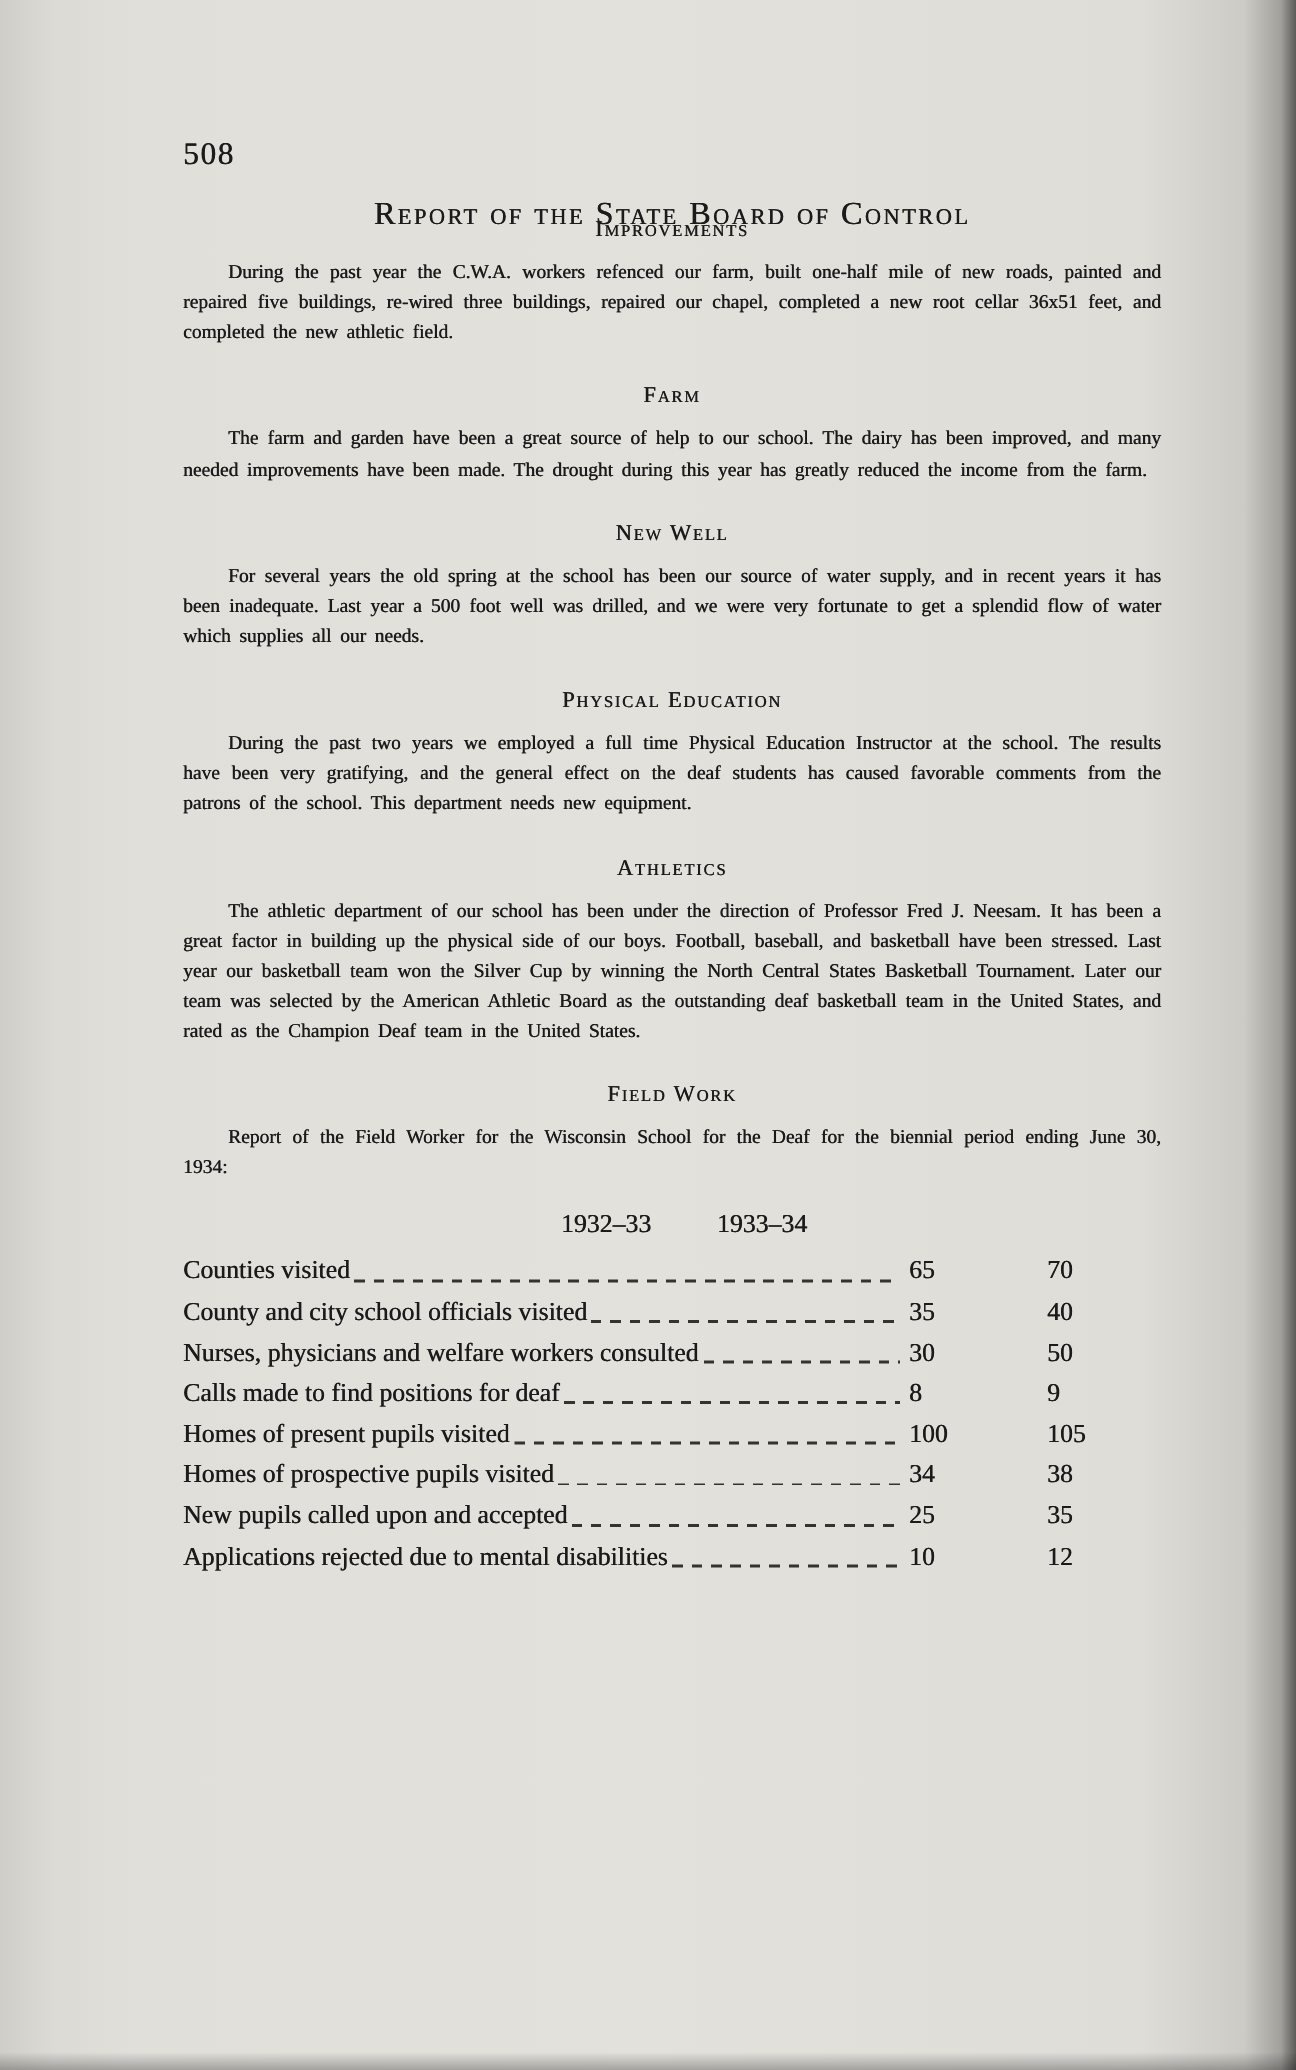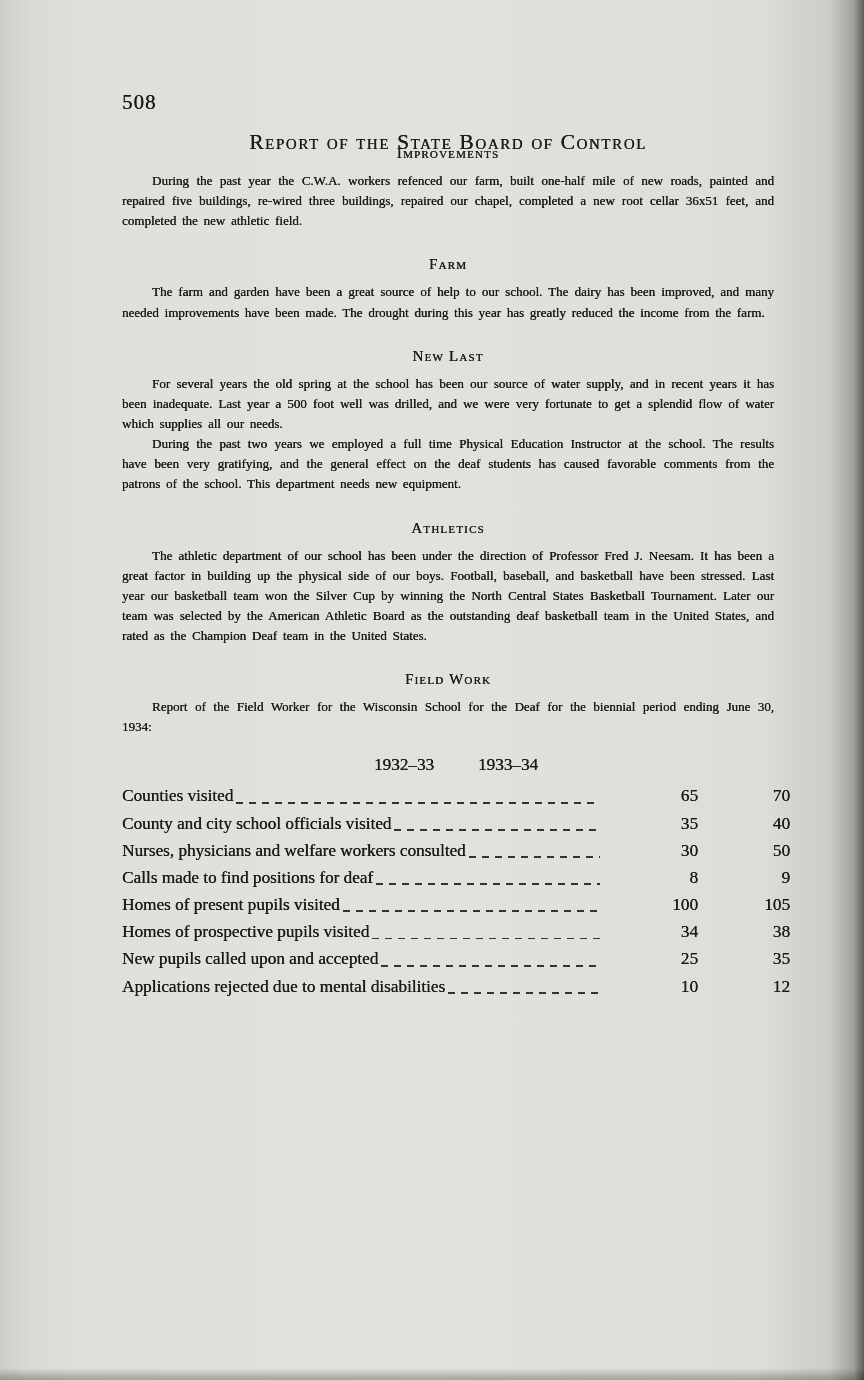--- a/index.html
+++ b/index.html
@@ -68,21 +68,21 @@
     margin-bottom: 5px; line-height: 1.5; gap: 12px;
   }
   .thead .cell { width: 92px; text-align: center; }
   .trow { display: flex; align-items: baseline; line-height: 1.58; }
   .rlabel { white-space: nowrap; }
   .leader { flex: 1; align-self: stretch; position: relative; margin: 0 6px 0 3px; }
   .leader::after {
     content: ""; position: absolute; left: 0; right: 0; bottom: 6px; height: 1.8px;
     background: repeating-linear-gradient(90deg, #33332f 0 7px, transparent 7px 13px);
   }
-  .val { width: 92px; text-align: right; }
+  .val { width: 92px; text-align: left; }
 </style>
 </head>
 <body>
 
 <div class="scan">
   <div class="page">
 
     <header class="running-head">
       <span class="page-number">508</span>
       <span class="running-title">Report of the State Board of Control</span>
@@ -92,25 +92,26 @@
       <h2 class="sec-head">Improvements</h2>
       <p class="body-par">During the past year the C.W.A. workers refenced our farm, built one-half mile of new roads, painted and repaired five buildings, re-wired three buildings, repaired our chapel, completed a new root cellar 36x51 feet, and completed the new athletic field.</p>
     </section>
 
     <section>
       <h2 class="sec-head">Farm</h2>
       <p class="body-par">The farm and garden have been a great source of help to our school. The dairy has been improved, and many needed improvements have been made. The drought during this year has greatly reduced the income from the farm.</p>
     </section>
 
     <section>
-      <h2 class="sec-head">New Last</h2>
+      <h2 class="sec-head">New Well</h2>
       <p class="body-par">For several years the old spring at the school has been our source of water supply, and in recent years it has been inadequate. Last year a 500 foot well was drilled, and we were very fortunate to get a splendid flow of water which supplies all our needs.</p>
     </section>
 
     <section>
+      <h2 class="sec-head">Physical Education</h2>
       <p class="body-par">During the past two years we employed a full time Physical Education Instructor at the school. The results have been very gratifying, and the general effect on the deaf students has caused favorable comments from the patrons of the school. This department needs new equipment.</p>
     </section>
 
     <section>
       <h2 class="sec-head">Athletics</h2>
       <p class="body-par">The athletic department of our school has been under the direction of Professor Fred J. Neesam. It has been a great factor in building up the physical side of our boys. Football, baseball, and basketball have been stressed. Last year our basketball team won the Silver Cup by winning the North Central States Basketball Tournament. Later our team was selected by the American Athletic Board as the outstanding deaf basketball team in the United States, and rated as the Champion Deaf team in the United States.</p>
     </section>
 
     <section>
       <h2 class="sec-head">Field Work</h2>

